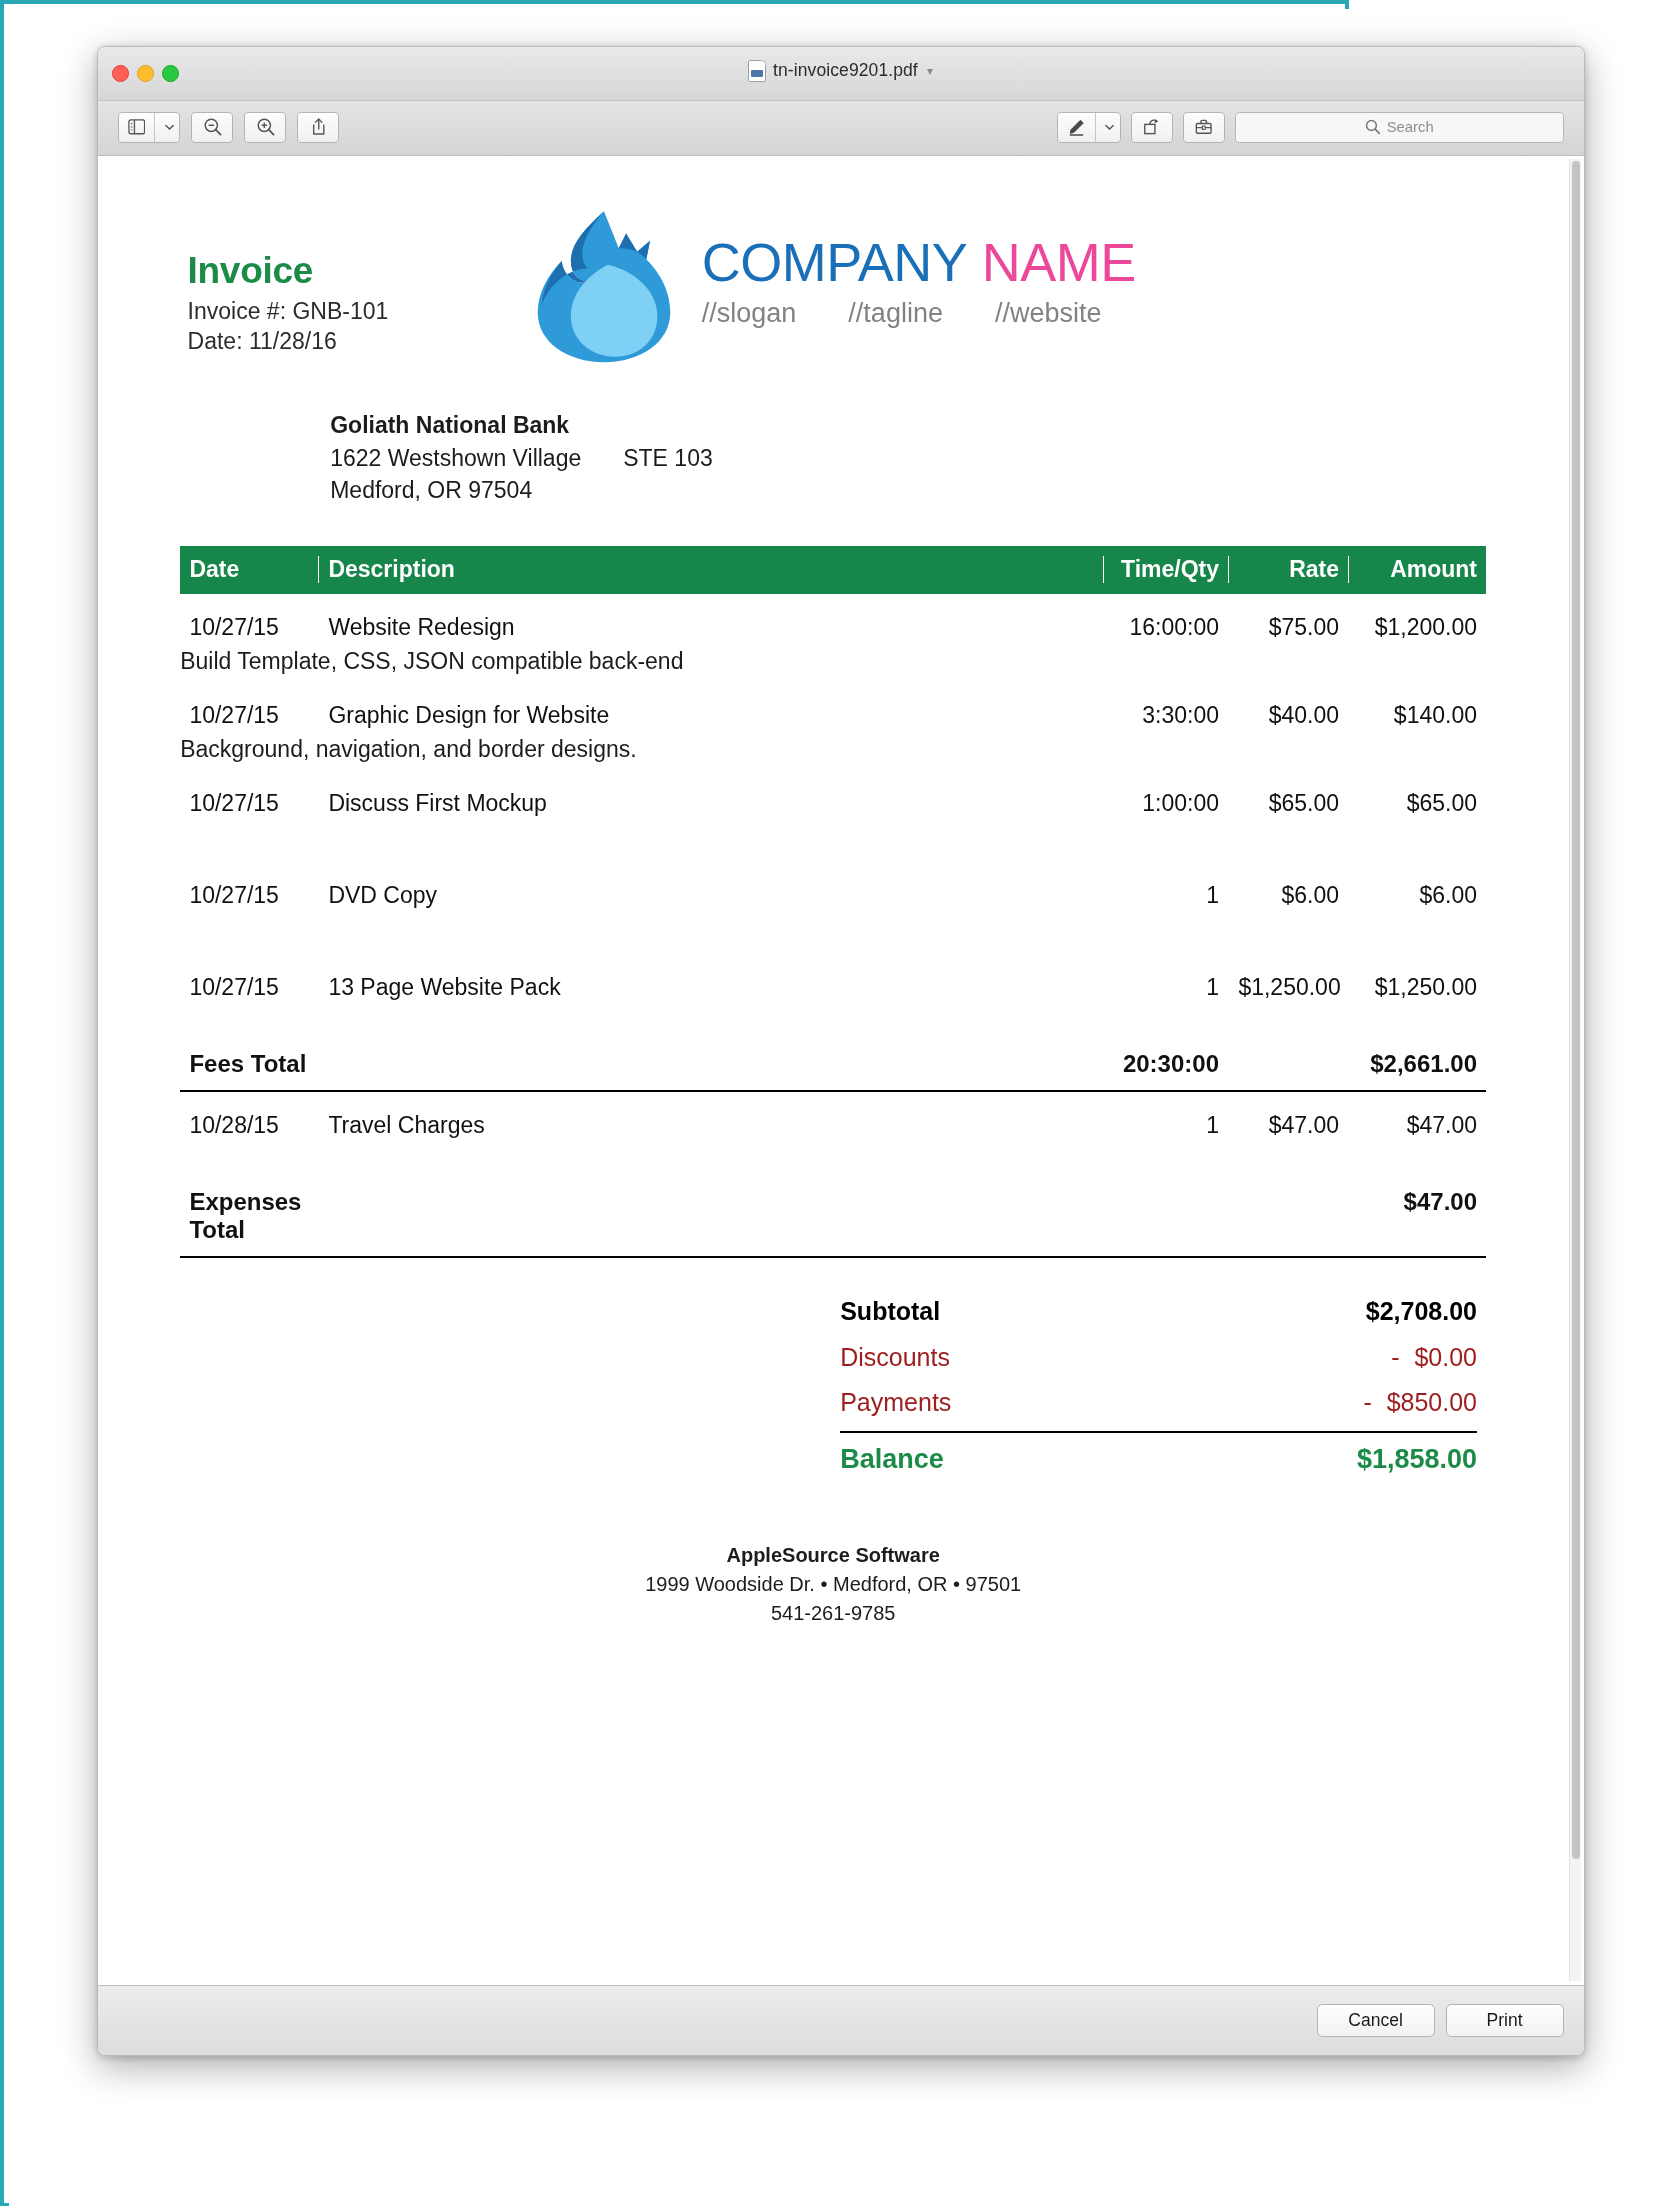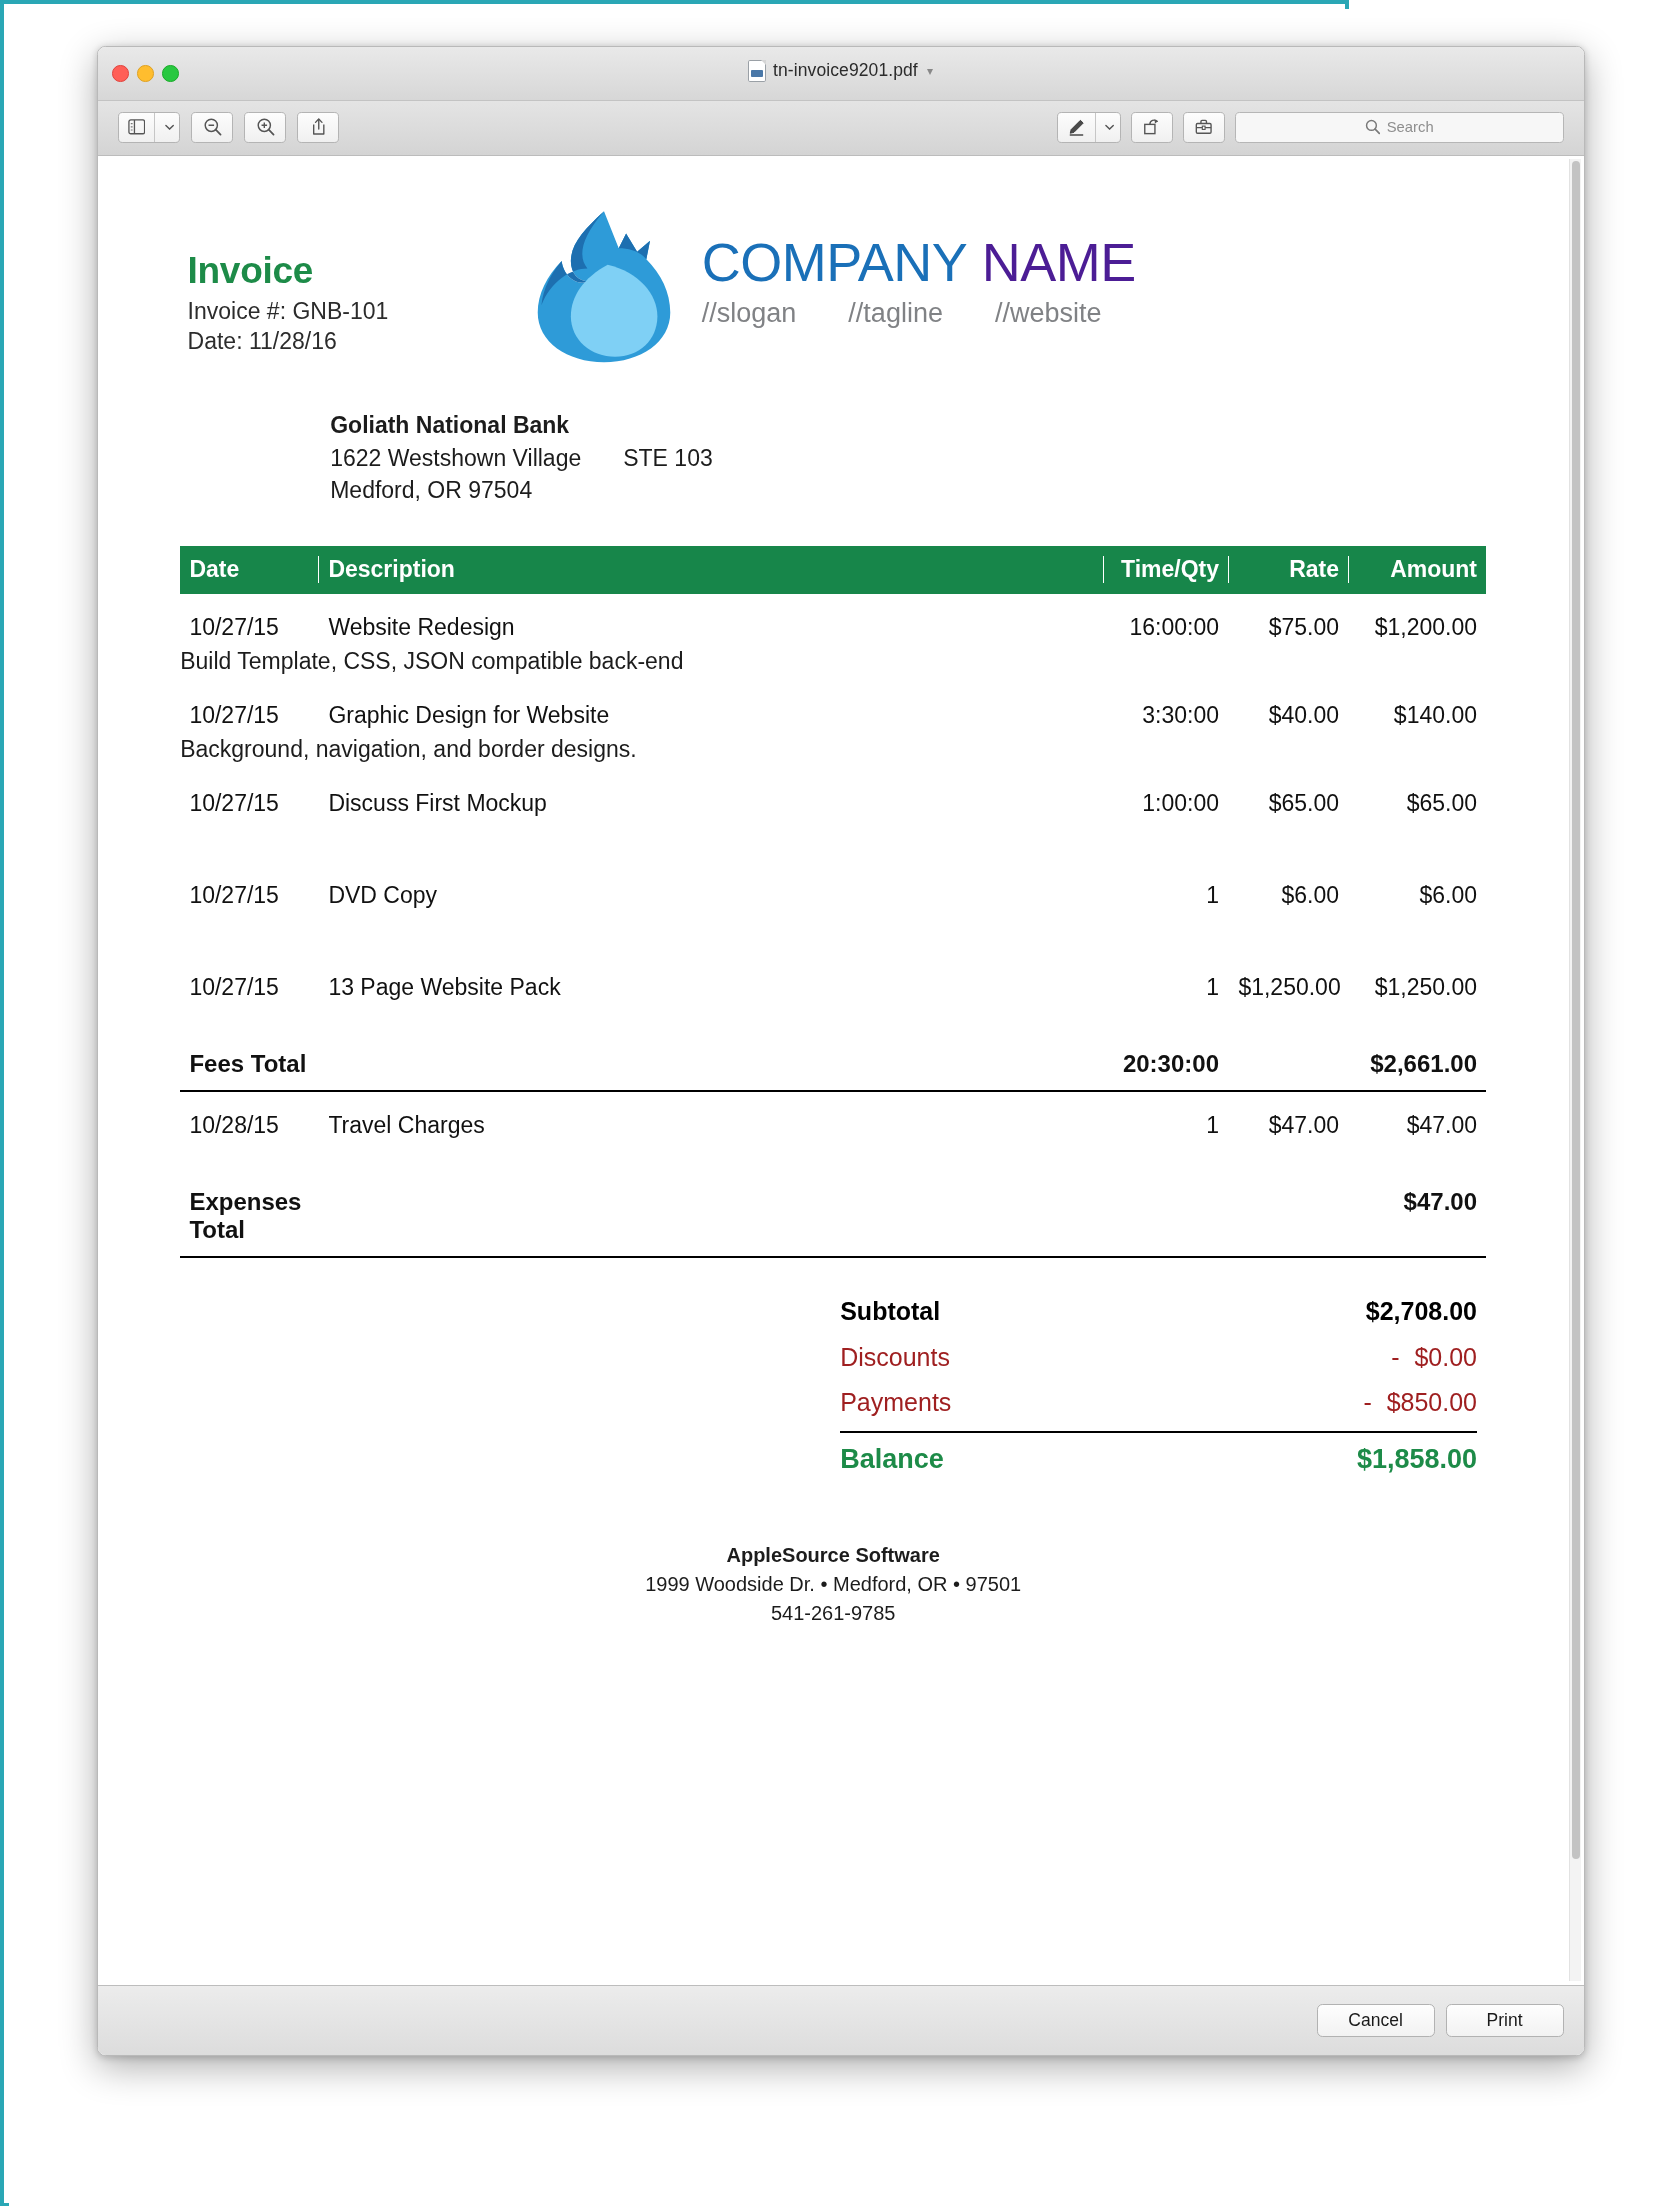--- a/index.html
+++ b/index.html
@@ -244,21 +244,21 @@
   .brand {
     padding-bottom: 5.5px;
   }
   .brand-name {
     font-size: 54px;
     line-height: 1;
     letter-spacing: -0.5px;
     white-space: nowrap;
   }
   .brand-name .b1 { color: #1a70b8; font-weight: normal; }
-  .brand-name .b2 { color: #4c1d95; font-weight: normal; }
+  .brand-name .b2 { color: #ec4899; font-weight: normal; }
   .brand-sub {
     display: flex;
     gap: 52px;
     margin-top: 9.2px;
     font-size: 27px;
     color: #808285;
     white-space: nowrap;
   }
 
   

